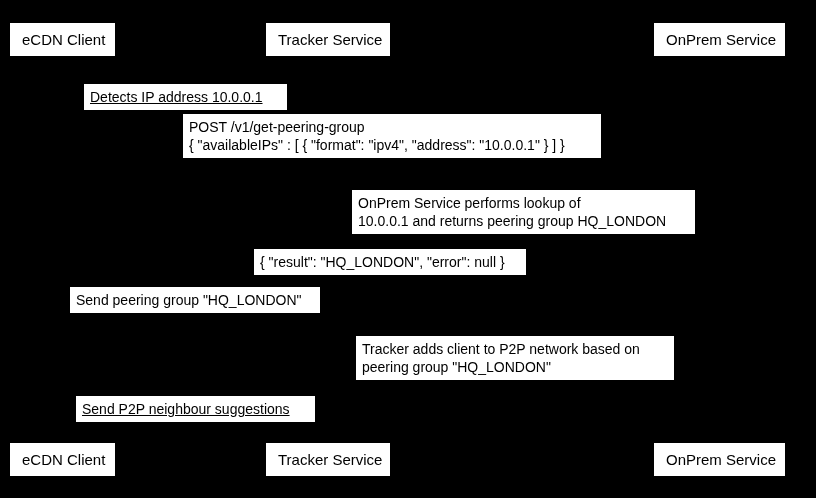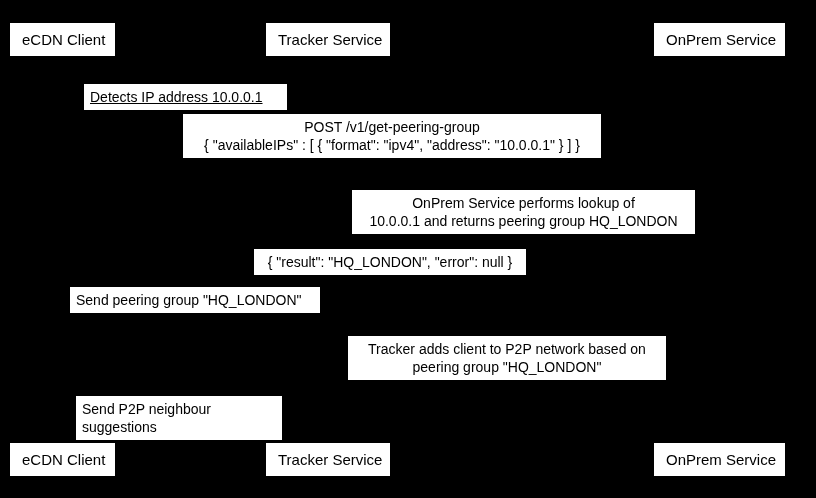--- a/index.html
+++ b/index.html
@@ -28,21 +28,21 @@
     text-align: center;
   }
   .msg-box {
     position: absolute;
     background: #ffffff;
     color: #000000;
     font-size: 14px;
     line-height: 18px;
     padding: 4px 6px;
     box-sizing: border-box;
-    text-align: center;
+    text-align: left;
     white-space: pre-line;
   }
   .msg-box.left {
     text-align: left;
   }
 </style>
 </head>
 <body>
 
 <div id="canvas">
@@ -58,24 +58,24 @@
   <div class="msg-box" style="left:183px; top:114px; width:418px;">POST /v1/get-peering-group
 { "availableIPs" : [ { "format": "ipv4", "address": "10.0.0.1" } ] }</div>
 
   <div class="msg-box" style="left:352px; top:190px; width:343px;">OnPrem Service performs lookup of
 10.0.0.1 and returns peering group HQ_LONDON</div>
 
   <div class="msg-box" style="left:254px; top:249px; width:272px;">{ "result": "HQ_LONDON", "error": null }</div>
 
   <div class="msg-box left" style="left:70px; top:287px; width:250px;">Send peering group "HQ_LONDON"</div>
 
-  <div class="msg-box" style="left:348px; top:336px; width:318px;">Tracker adds client to P2P network based on
+  <div class="msg-box" style="left:356px; top:336px; width:318px;">Tracker adds client to P2P network based on
 peering group "HQ_LONDON"</div>
 
-  <div class="msg-box left" style="left:76px; top:396px; width:206px;">Send P2P neighbour suggestions</div>
+  <div class="msg-box left" style="left:76px; top:396px; width:239px;text-decoration:underline;">Send P2P neighbour suggestions</div>
 
   <div class="lifeline-box" style="left:10px; top:443px; width:105px;">eCDN Client</div>
 
   <div class="lifeline-box" style="left:266px; top:443px; width:124px;">Tracker Service</div>
 
   <div class="lifeline-box" style="left:654px; top:443px; width:131px;">OnPrem Service</div>
 
 </div>
 
 </body></html>

